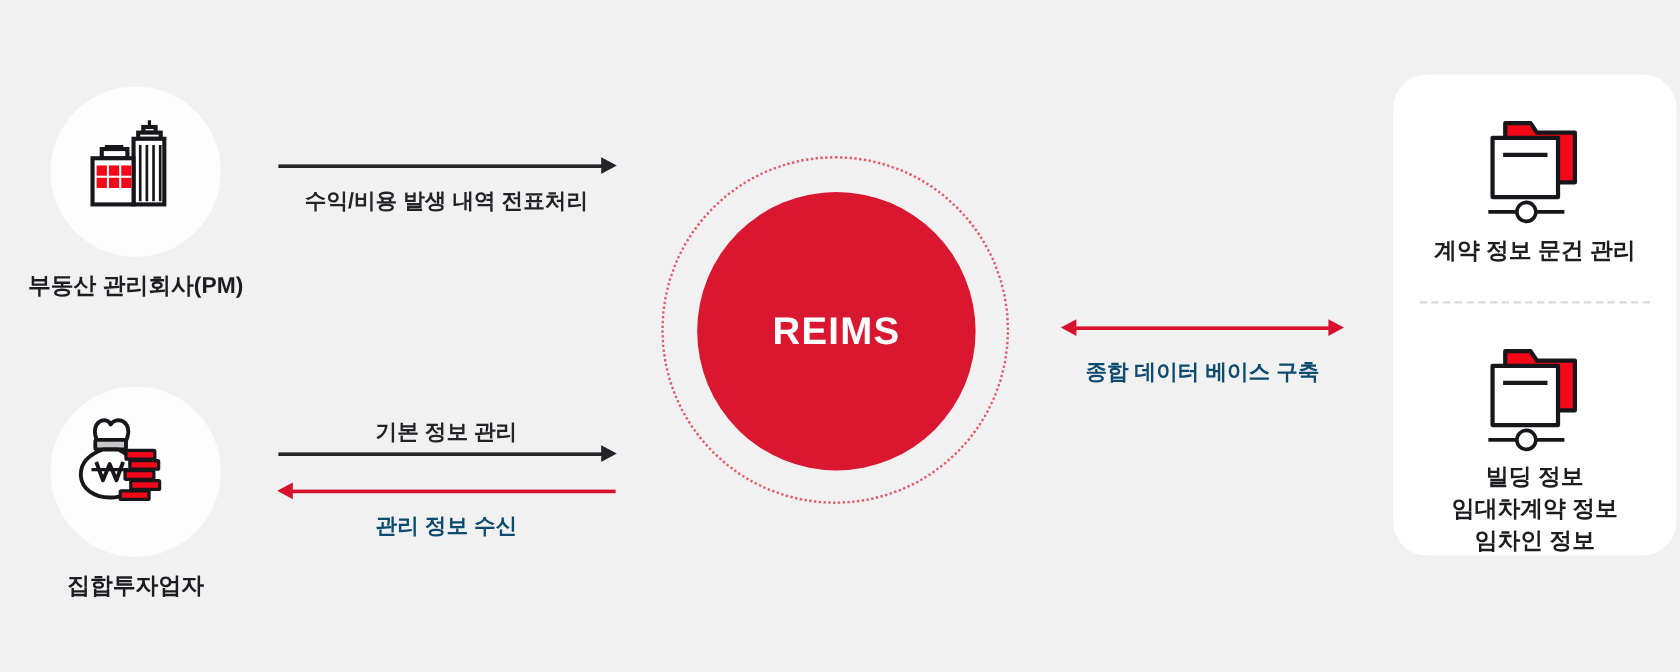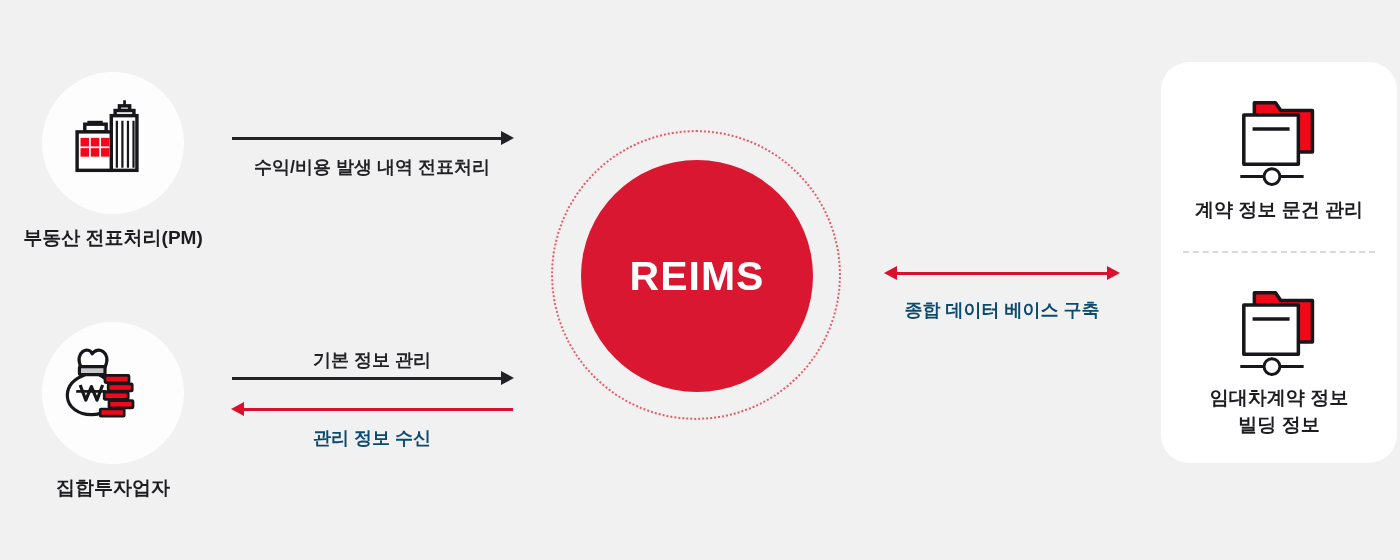--- a/index.html
+++ b/index.html
@@ -21,21 +21,21 @@
   .arrow.head-left::before{content:"";position:absolute;left:-12px;top:-6px;
     border:7px solid transparent;border-left:0;border-right:13px solid currentColor;}
   .flow-label{position:absolute;transform:translateX(-50%);white-space:nowrap;
     font-weight:700;font-size:18px;color:#232327;}
   .flow-label.red{color:#0c4a6e;}
   
   .ring{position:absolute;left:551px;top:130px;width:290px;height:290px;
     border:2px dotted #e25e6b;border-radius:50%;box-sizing:border-box;}
   .core{position:absolute;left:581px;top:160px;width:232px;height:232px;border-radius:50%;
     background:#da1730;display:flex;align-items:center;justify-content:center;}
-  .core span{color:#ffffff;font-weight:700;font-size:41px;letter-spacing:1px;}
+  .core span{color:#ffffff;font-weight:700;font-size:32px;letter-spacing:1px;}
   
   .card{position:absolute;left:1161px;top:62px;width:236px;height:401px;
     background:#ffffff;border-radius:28px;}
   .card-icon{position:absolute;left:50%;transform:translateX(-50%);}
   .card-icon.first{top:30px;}
   .card-icon.second{top:220px;}
   .card-label{position:absolute;width:100%;text-align:center;
     font-weight:700;font-size:19px;color:#1d1d21;line-height:27px;}
   .card-label.first{top:134px;}
   .card-label.second{top:322px;}
@@ -63,21 +63,21 @@
         <g fill="#f5071a" stroke="none">
           <rect x="17" y="49" width="10" height="10"></rect>
           <rect x="29" y="49" width="10" height="10"></rect>
           <rect x="41" y="49" width="10" height="10"></rect>
           <rect x="17" y="61" width="10" height="10"></rect>
           <rect x="29" y="61" width="10" height="10"></rect>
           <rect x="41" y="61" width="10" height="10"></rect>
         </g>
       </svg>
     </div>
-    <div class="node-label">부동산 전표처리(PM)</div>
+    <div class="node-label">부동산 관리회사(PM)</div>
   </div>
 
   <div class="bubble-wrap" style="left:42px;top:322px;">
     <div class="bubble">
       <svg width="96" height="96" viewBox="0 0 120 120">
         <g stroke="#17171b" stroke-width="4" stroke-linejoin="round">
           <path d="M20 28 C11 8 30 1 34 11 C40 1 59 8 50 28 Z" fill="#ffffff"></path>
           <rect x="18" y="27" width="32" height="10" rx="2" fill="#c8c8c9"></rect>
           <path d="M26 37 L42 37 C56 44 64 55 62 68 C60 81 48 87 33 87 C17 87 4 78 3 65 C2 51 12 42 26 37 Z" fill="#ffffff"></path>
           <path d="M19 50 L26 69 L33 52 L40 69 L47 50" fill="none" stroke-width="4"></path>
@@ -126,18 +126,19 @@
     <div class="divider"></div>
 
     <svg class="card-icon second" width="88" height="97" viewBox="0 0 100 110">
       <path d="M22 12 L46 12 L52 21 L88 21 L88 68 L22 68 Z" fill="#f5071a" stroke="#17171b" stroke-width="4" stroke-linejoin="round"></path>
       <rect x="10" y="26" width="62" height="56" fill="#ffffff" stroke="#17171b" stroke-width="4" stroke-linejoin="round"></rect>
       <path d="M20 42 H62" stroke="#17171b" stroke-width="4"></path>
       <path d="M6 96 H78" stroke="#17171b" stroke-width="3.4"></path>
       <circle cx="42" cy="96" r="9" fill="#ffffff" stroke="#17171b" stroke-width="3.4"></circle>
     </svg>
     <div class="card-label second">
+      <div>빌딩 정보</div>
       <div>임대차계약 정보</div>
-      <div>빌딩 정보</div>
+      <div>임차인 정보</div>
     </div>
   </div>
 
 </div>
 
 </body></html>

